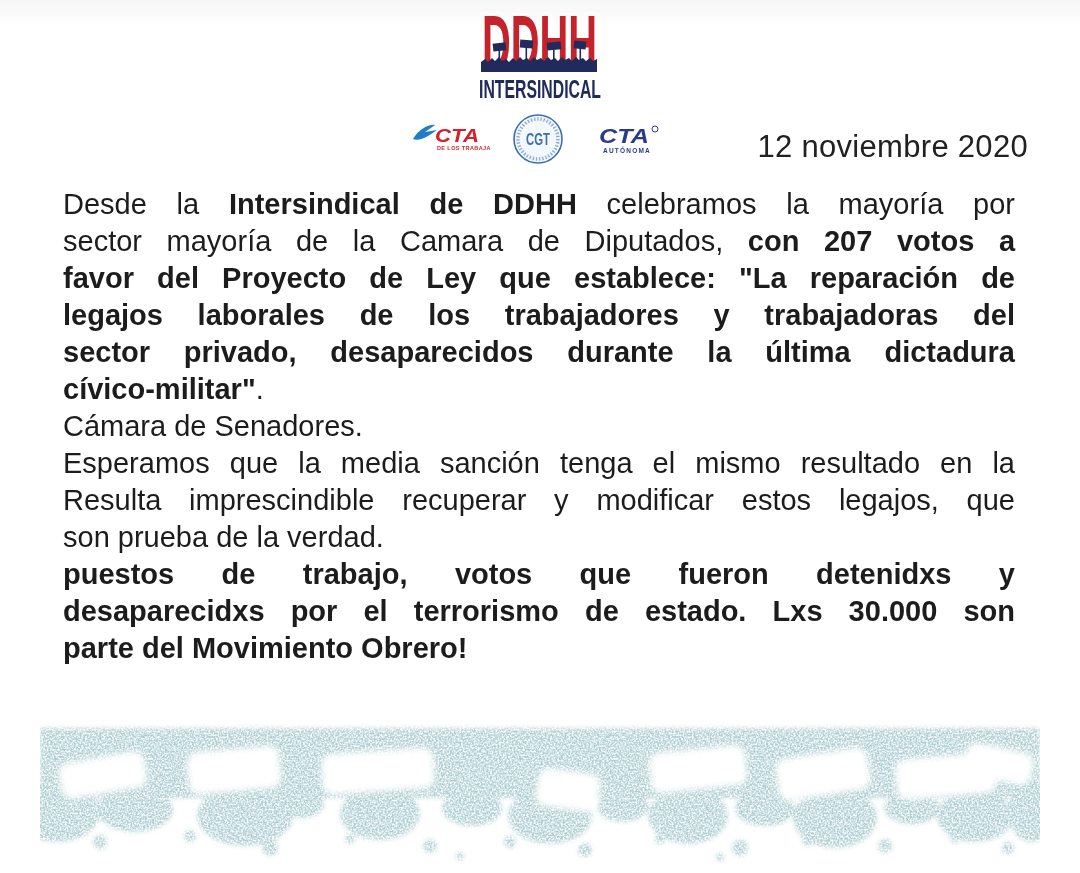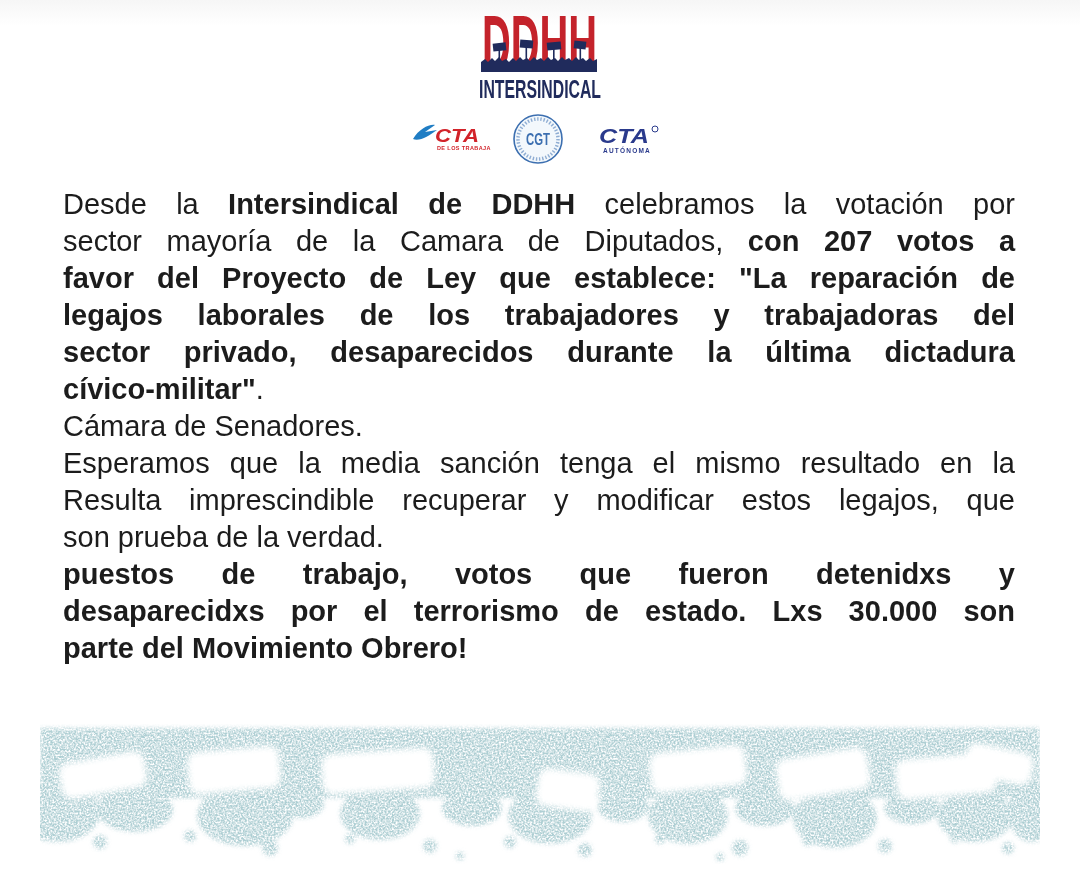--- a/index.html
+++ b/index.html
@@ -59,23 +59,24 @@
       <circle cx="27" cy="27" r="20" fill="none" stroke="#3c6fb0" stroke-width="3.5" stroke-dasharray="1.4 1.8" opacity="0.55"></circle>
       <text x="27" y="33" font-size="16" font-weight="bold" fill="#3c6fb0" text-anchor="middle" textLength="24" lengthAdjust="spacingAndGlyphs">CGT</text>
     </svg>
     <svg width="85" height="44" viewBox="0 0 85 44">
       <text x="14" y="26" font-size="21" font-weight="bold" font-style="italic" fill="#2a3a8c" textLength="50" lengthAdjust="spacingAndGlyphs">CTA</text>
       <circle cx="70" cy="12" r="3" fill="none" stroke="#2a3a8c" stroke-width="1"></circle>
       <text x="42" y="36" font-size="6.5" font-weight="bold" fill="#2a3a8c" text-anchor="middle" letter-spacing="1.2">AUTÓNOMA</text>
     </svg>
   </div>
 
+  <div class="date">12 noviembre 2020</div>
 
   <section class="body-text">
-    <div class="line j"><span>Desde la </span><span class="b">Intersindical de DDHH</span><span> celebramos la votación por</span></div>
+    <div class="line j"><span>Desde la </span><span class="b">Intersindical de DDHH</span><span> celebramos la mayoría por</span></div>
     <div class="line j"><span>sector mayoría de la Camara de Diputados, </span><span class="b">con 207 votos a</span></div>
     <div class="line j"><span class="b">favor del Proyecto de Ley que establece: "La reparación de</span></div>
     <div class="line j"><span class="b">legajos laborales de los trabajadores y trabajadoras del</span></div>
     <div class="line j"><span class="b">sector privado, desaparecidos durante la última dictadura</span></div>
     <div class="line l"><span class="b">cívico-militar"</span><span>.</span></div>
     <div class="line l"><span>Cámara de Senadores.</span></div>
     <div class="line j"><span>Esperamos que la media sanción tenga el mismo resultado en la</span></div>
     <div class="line j"><span>Resulta imprescindible recuperar y modificar estos legajos, que</span></div>
     <div class="line l"><span>son prueba de la verdad.</span></div>
     <div class="line j"><span class="b">puestos de trabajo, votos que fueron detenidxs y</span></div>

